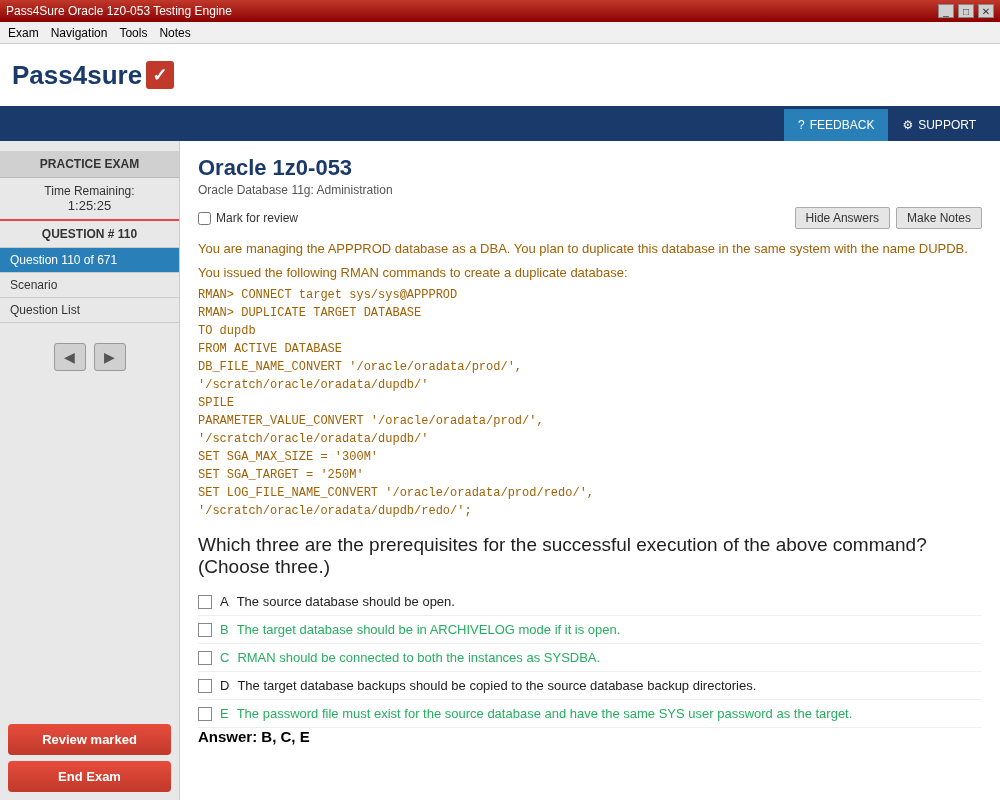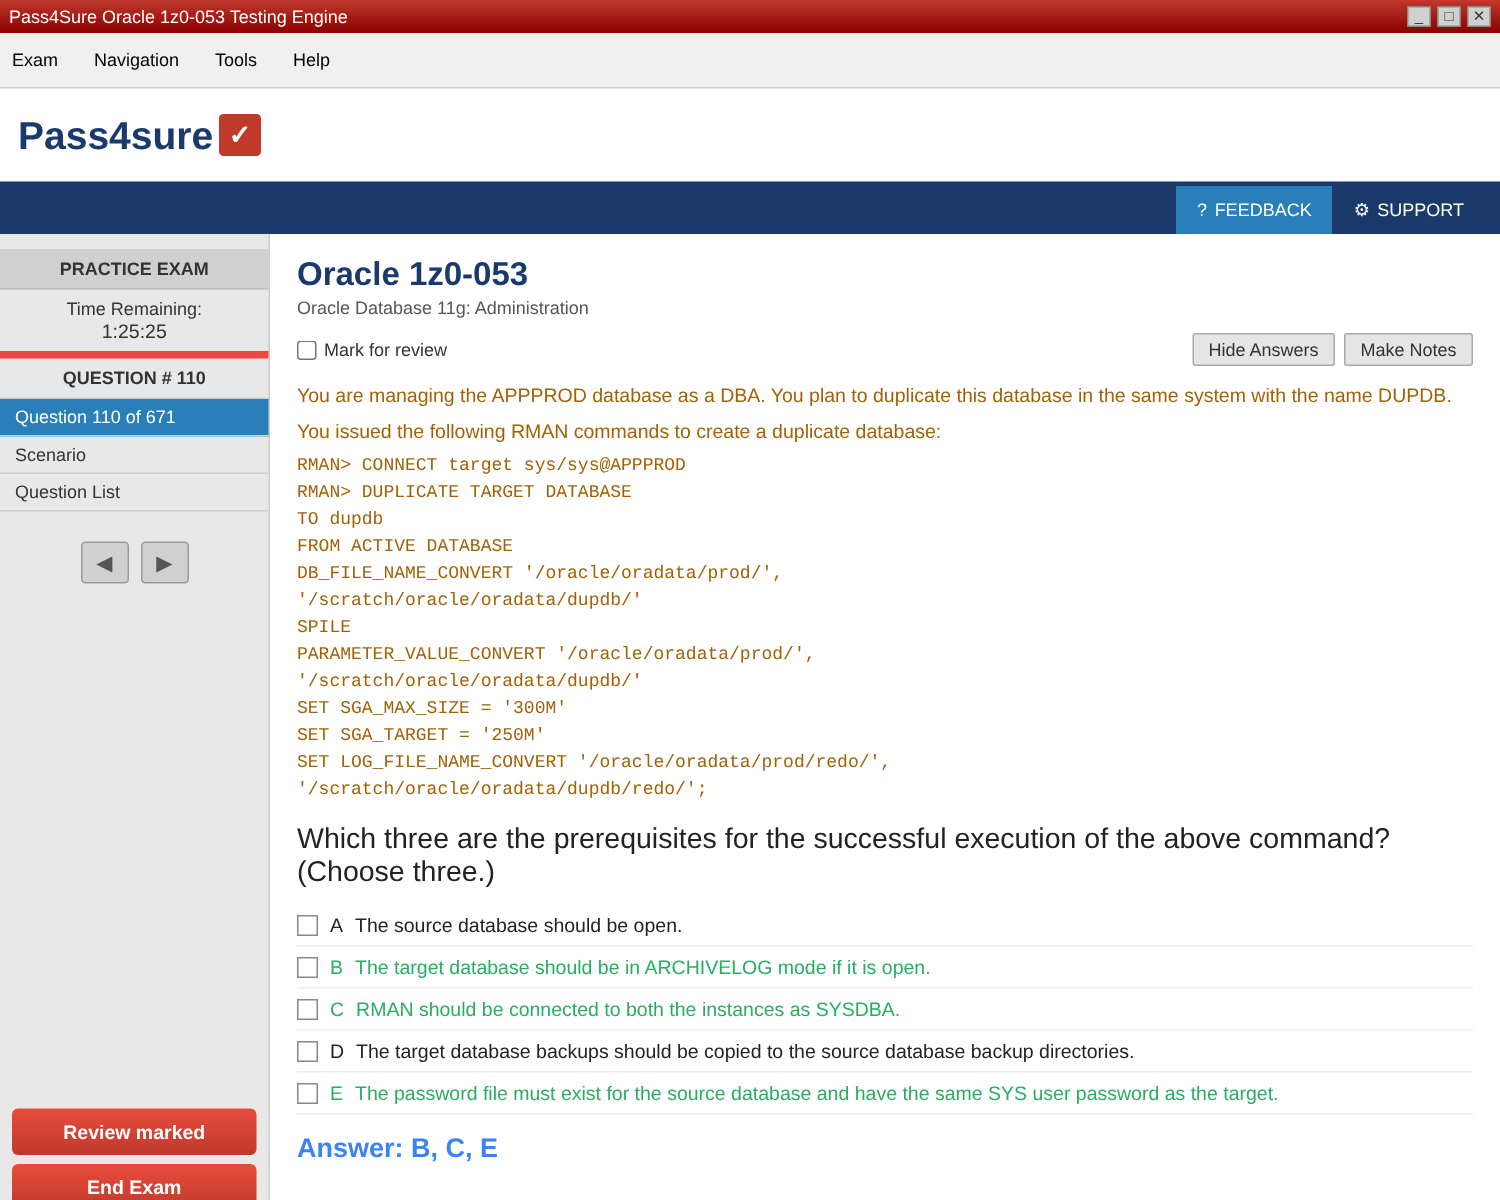--- a/index.html
+++ b/index.html
@@ -20,24 +20,24 @@
     #title-bar-controls span {
       width: 16px; height: 14px; background: #d0d0d0; border: 1px solid #888;
       display: inline-flex; align-items: center; justify-content: center; font-size: 10px; color: #333; cursor: pointer;
     }
 
     
     #menu-bar {
       background: #f0f0f0;
       padding: 2px 8px;
       display: flex;
-      gap: 24px;
+      gap: 12px;
       font-size: 12px;
       border-bottom: 1px solid #ccc;
-      height: 37px;
+      height: 22px;
       align-items: center;
     }
     #menu-bar span { cursor: pointer; }
 
     
     #logo-area {
       background: white;
       padding: 8px 12px;
       height: 65px;
       display: flex;
@@ -108,21 +108,21 @@
       font-size: 12px;
       font-weight: bold;
       color: #333;
       padding: 6px 0;
       border-bottom: 1px solid #bbb;
     }
     .sidebar-time-block {
       width: 100%;
       text-align: center;
       padding: 6px 4px;
-      border-bottom: 5px solid #ef4444;
+      border-bottom: 2px solid #ef4444;
       font-size: 12px;
       color: #333;
     }
     .sidebar-time-block .time-label { font-weight: normal; }
     .sidebar-time-block .time-value { font-size: 13px; }
     .sidebar-question-block {
       width: 100%;
       text-align: center;
       padding: 6px 4px;
       border-bottom: 1px solid #ccc;
@@ -256,43 +256,42 @@
       border-bottom: 1px solid #eee;
     }
     .answer-option .opt-checkbox {
       width: 14px; height: 14px; border: 1px solid #888; flex-shrink: 0; margin-top: 1px;
       background: white; display: flex; align-items: center; justify-content: center;
     }
     .answer-option .opt-letter { font-weight: normal; flex-shrink: 0; }
     .answer-option.correct-answer { color: #27ae60; }
 
     .answer-line {
-      font-size: 18px;
+      font-size: 15px;
       font-weight: bold;
-      margin-top: 12px;
-      color: #3b82f6;
+      color: #000000;
     }
   </style>
 </head>
 <body>
 
 <div id="title-bar">
   <span>Pass4Sure Oracle 1z0-053 Testing Engine</span>
   <div id="title-bar-controls">
     <span>_</span>
     <span>□</span>
     <span>✕</span>
   </div>
 </div>
 
 <div id="menu-bar">
   <span>Exam</span>
   <span>Navigation</span>
   <span>Tools</span>
-  <span>Help</span>
+  <span>Notes</span>
 </div>
 
 <div id="logo-area">
   <div class="logo">
     <span class="logo-text-pass">Pass4sure</span>
     <div class="logo-check"></div>
   </div>
 </div>
 
 <div id="top-nav">

